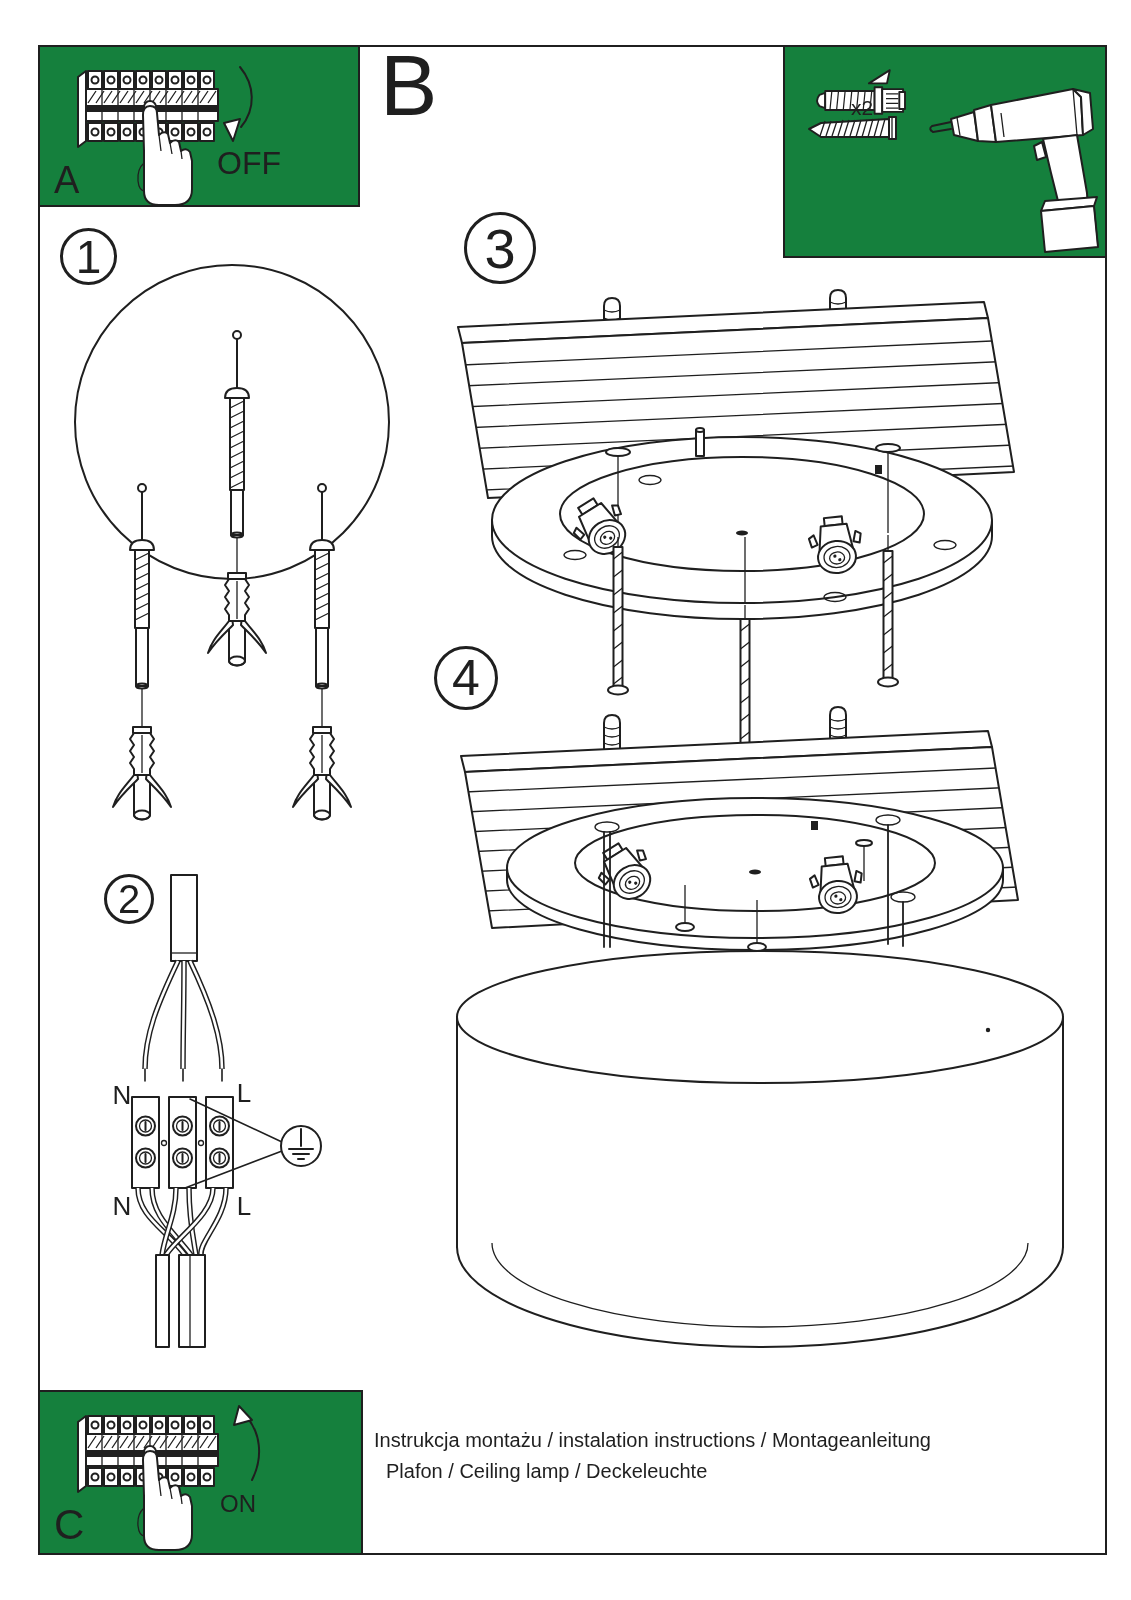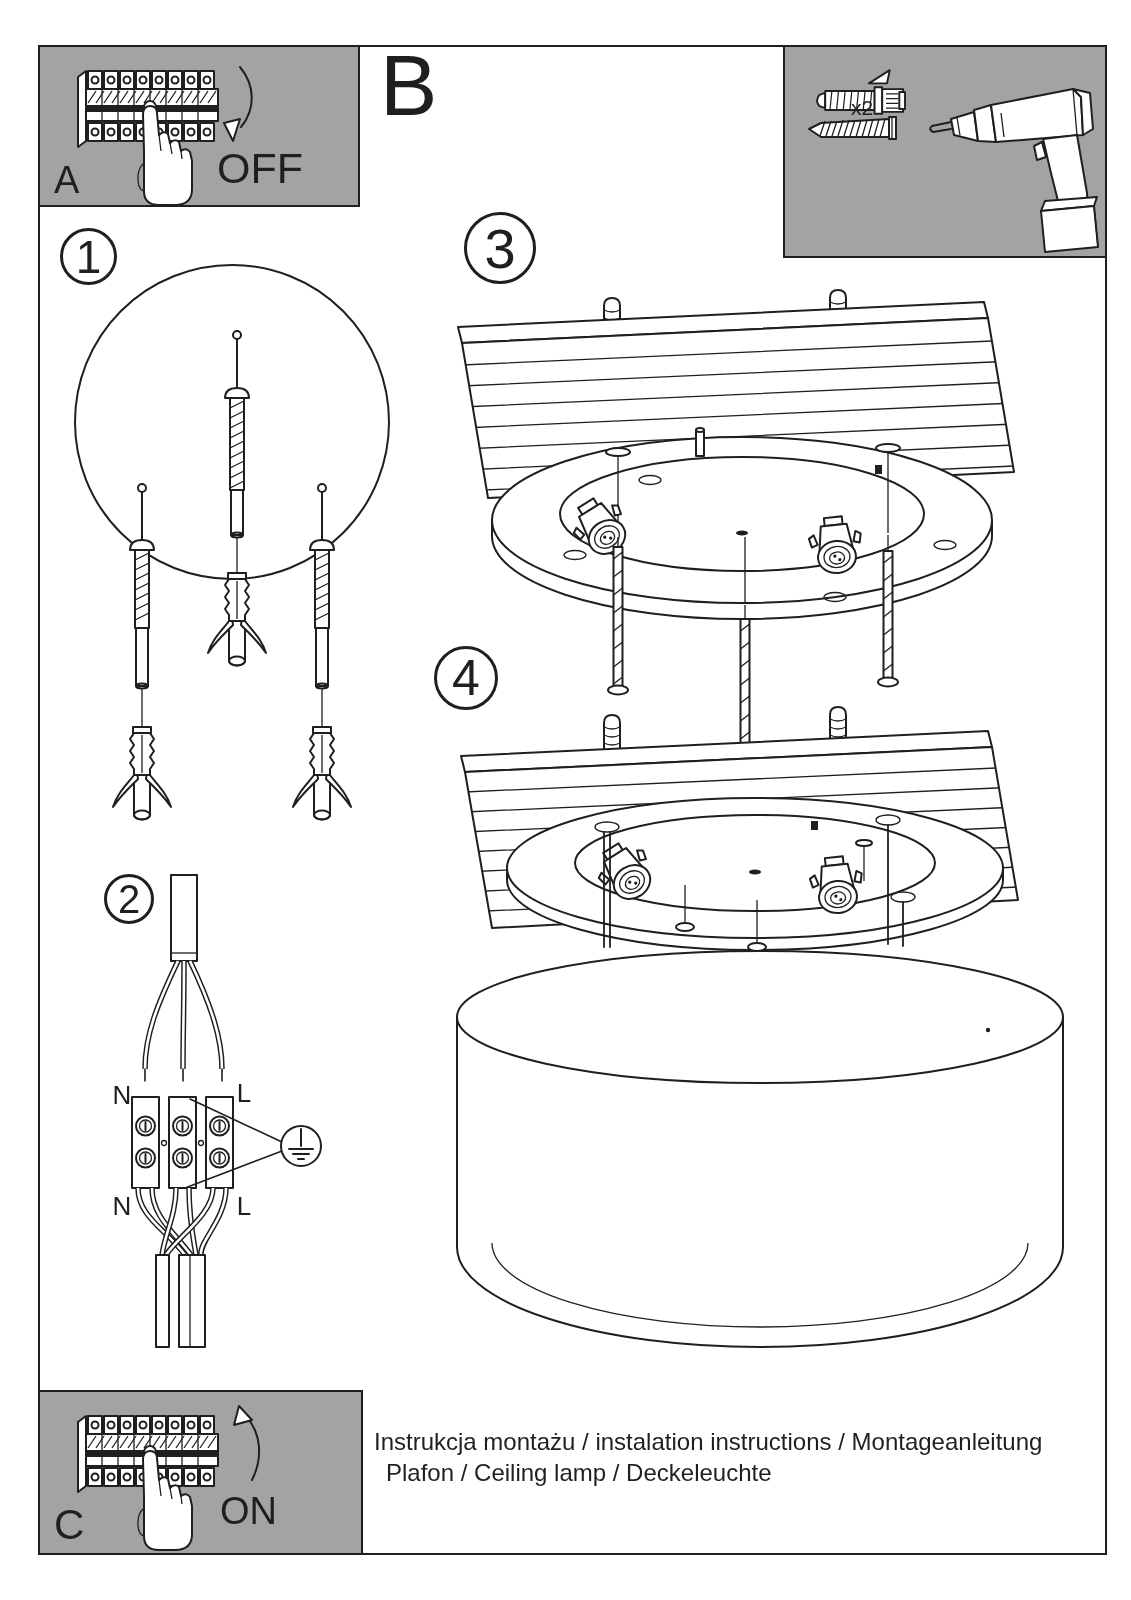--- a/index.html
+++ b/index.html
@@ -1,31 +1,31 @@
 <!DOCTYPE html>
 <html><head>
 <meta charset="utf-8">
 <style>
   html,body{margin:0;padding:0;background:#ffffff;}
   .sheet{position:relative;width:1131px;height:1600px;background:#fff;
          font-family:"Liberation Sans",sans-serif;color:#1f1f1f;overflow:hidden;}
   .abs{position:absolute;}
-  .bx{position:absolute;border:2px solid #1f1f1f;background:#a3a3a3;box-sizing:border-box;}
+  .bx{position:absolute;border:2px solid #1f1f1f;background:#15803d;box-sizing:border-box;}
   .nobg{background:transparent;}
   svg.abs{overflow:visible;}
   .ln{fill:none;stroke:#1f1f1f;stroke-width:2;stroke-linecap:round;stroke-linejoin:round;}
   .lt{fill:none;stroke:#1f1f1f;stroke-width:1.3;}
   .fw{fill:#ffffff;stroke:#1f1f1f;stroke-width:2;stroke-linejoin:round;}
   .fb{fill:#1f1f1f;stroke:none;}
   .wireO{fill:none;stroke:#1f1f1f;stroke-width:5.5;}
   .wireI{fill:none;stroke:#ffffff;stroke-width:2.6;}
   .circ{position:absolute;border:3px solid #1f1f1f;border-radius:50%;
         display:flex;align-items:center;justify-content:center;background:#fff;box-sizing:border-box;}
   .lbl{position:absolute;line-height:1;}
-  .footer-line{position:absolute;font-size:24px;line-height:1;white-space:nowrap;}
+  .footer-line{position:absolute;font-size:20px;line-height:1;white-space:nowrap;}
   text{font-family:"Liberation Sans",sans-serif;fill:#1f1f1f;}
 </style>
 </head>
 <body>
 
 <div class="sheet">
 
   <div class="bx nobg" style="left:38px;top:45px;width:1069px;height:1510px;"></div>
   <div class="lbl" style="left:380px;top:42px;font-size:86px;">B</div>
 
@@ -79,21 +79,21 @@
         <path class="fw" d="M104,104 L103,68 Q103,59 110,59 Q117,59 117,66 L119,88 Q124,83 128,87 L130,96 Q135,91 139,95 L141,104 Q146,100 150,105 L152,114 L152,142 Q152,158 135,158 L119,158 Q104,158 104,144 Z"></path>
         <path class="lt" d="M119,88 L121,104 M130,96 L132,107 M141,104 L142,112"></path>
         <path class="lt" d="M104,116 Q97,122 98,134 Q99,144 105,144"></path>
       </g>
       <g>
         <path class="ln" d="M200,20 C215,38 216,62 201,80"></path>
         <polygon class="fw" points="193,94 184,76 200,72"></polygon>
       </g>
     </svg>
     <span class="lbl" style="left:14px;top:114px;font-size:38px;">A</span>
-    <span class="lbl" style="left:177px;top:100px;font-size:43px;">OFF</span>
+    <span class="lbl" style="left:177px;top:100px;font-size:32px;">OFF</span>
   </div>
 
   <div class="bx" style="left:783px;top:45px;width:324px;height:213px;">
     <svg class="abs" style="left:0;top:0;" width="322" height="211" viewBox="0 0 322 211">
       <g transform="translate(6,6) scale(0.95)">
         <polygon class="fw" points="104,18 82,32 101,32"></polygon>
         <path class="fw" d="M30,44 Q25,50 30,56 L36,58 L36,42 Z"></path>
         <rect class="fw" x="36" y="40" width="52" height="20"></rect>
         <path class="lt" d="M43,40 L41,60 M50,40 L48,60 M57,40 L55,60 M64,40 L62,60 M71,40 L69,60 M78,40 L76,60 M85,40 L83,60"></path>
         <rect class="fw" x="88" y="36" width="8" height="28"></rect>
@@ -460,19 +460,19 @@
         <path class="fw" d="M104,104 L103,68 Q103,59 110,59 Q117,59 117,66 L119,88 Q124,83 128,87 L130,96 Q135,91 139,95 L141,104 Q146,100 150,105 L152,114 L152,142 Q152,158 135,158 L119,158 Q104,158 104,144 Z"></path>
         <path class="lt" d="M119,88 L121,104 M130,96 L132,107 M141,104 L142,112"></path>
         <path class="lt" d="M104,116 Q97,122 98,134 Q99,144 105,144"></path>
       </g>
       <g>
         <path class="ln" d="M212,88 C224,64 220,40 206,24"></path>
         <polygon class="fw" points="199,14 194,33 212,28"></polygon>
       </g>
     </svg>
     <span class="lbl" style="left:14px;top:112px;font-size:42px;">C</span>
-    <span class="lbl" style="left:180px;top:100px;font-size:38px;">ON</span>
+    <span class="lbl" style="left:180px;top:100px;font-size:24px;">ON</span>
   </div>
 
   <div class="footer-line" style="left:374px;top:1430px;">Instrukcja montażu / instalation instructions / Montageanleitung</div>
   <div class="footer-line" style="left:386px;top:1461px;">Plafon / Ceiling lamp / Deckeleuchte</div>
 
 </div>
 
 </body></html>

